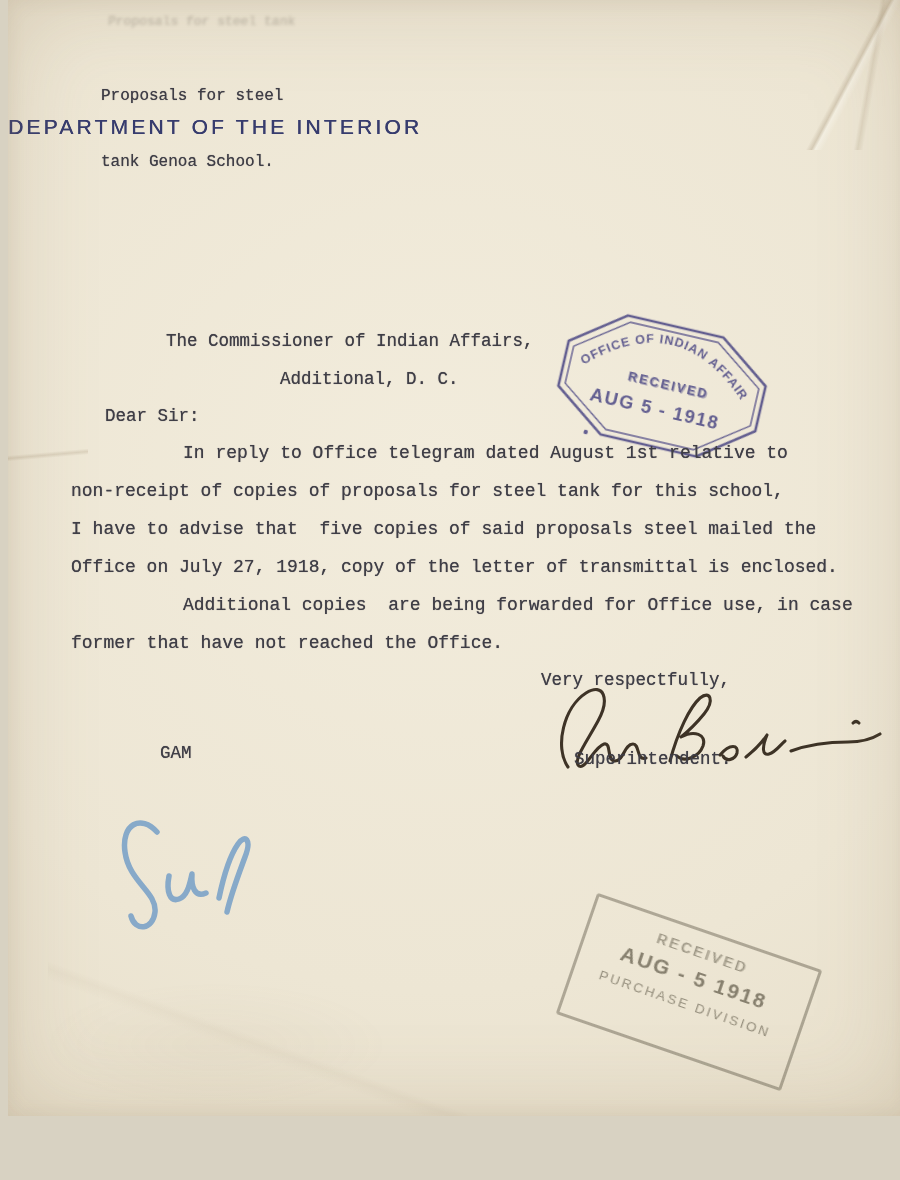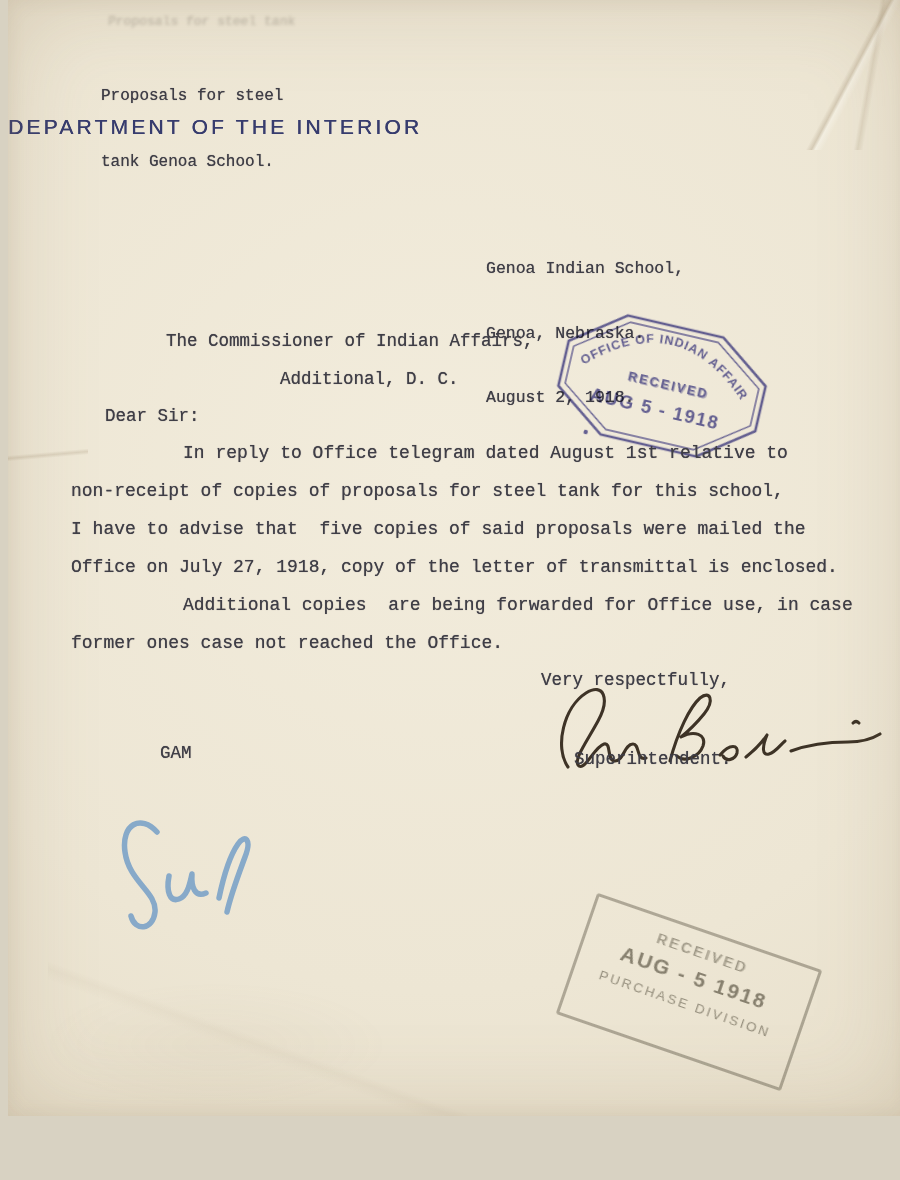--- a/index.html
+++ b/index.html
@@ -92,25 +92,20 @@
 
   <div class="ghost typed">Proposals for steel tank</div>
 
   <div class="note typed">
     <div>Proposals for steel</div>
     <div>tank Genoa School.</div>
   </div>
 
   <div class="lh1">DEPARTMENT OF THE INTERIOR</div>
 
-  <div class="dateline typed">
-    <div>Genoa Indian School,</div>
-    <div>Genoa, Nebraska.</div>
-    <div>August 2, 1918.</div>
-  </div>
 
   <div class="addr1 typed">The Commissioner of Indian Affairs,</div>
   <div class="addr2 typed">Additional, D. C.</div>
   <div class="salutation typed">Dear Sir:</div>
 
   <svg class="stamp-oia" viewBox="0 0 212 132" xmlns="http://www.w3.org/2000/svg">
     <g stroke="#54529e" fill="none" stroke-width="2.6">
       <path d="M 57,5 L 155,5 L 207,43 L 207,89 L 155,127 L 57,127 L 5,89 L 5,43 Z"></path>
       <path stroke-width="1.4" d="M 61,11 L 151,11 L 201,47 L 201,85 L 151,121 L 61,121 L 11,85 L 11,47 Z"></path>
     </g>
@@ -120,24 +115,24 @@
     <text font-family="Liberation Sans, sans-serif" font-size="12.5" font-weight="bold" fill="#54529e" letter-spacing="1">
       <textPath href="#arcOIA" startOffset="4">OFFICE OF INDIAN AFFAIRS</textPath>
     </text>
     <text x="112" y="68" text-anchor="middle" font-family="Liberation Sans, sans-serif" font-size="13" font-weight="bold" letter-spacing="2" fill="#54529e" style="text-shadow:1.2px .5px 0 rgba(84,82,158,.5)">RECEIVED</text>
     <text x="104" y="96" text-anchor="middle" font-family="Liberation Sans, sans-serif" font-size="18.5" font-weight="bold" letter-spacing="1.5" fill="#54529e">AUG 5 - 1918</text>
     <circle cx="42" cy="128" r="2.2" fill="#54529e"></circle>
   </svg>
 
   <div class="bodyline typed indent" style="top:443px">In reply to Office telegram dated August 1st relative to</div>
   <div class="bodyline typed" style="top:481px">non-receipt of copies of proposals for steel tank for this school,</div>
-  <div class="bodyline typed" style="top:519px">I have to advise that  five copies of said proposals were mailed the</div>
+  <div class="bodyline typed" style="top:519px">I have to advise that  five copies of said proposals steel mailed the</div>
   <div class="bodyline typed" style="top:557px">Office on July 27, 1918, copy of the letter of transmittal is enclosed.</div>
   <div class="bodyline typed indent" style="top:595px">Additional copies  are being forwarded for Office use, in case</div>
-  <div class="bodyline typed" style="top:633px">former ones case not reached the Office.</div>
+  <div class="bodyline typed" style="top:633px">former that have not reached the Office.</div>
 
   <div class="closing typed">Very respectfully,</div>
 
   <svg class="sig" viewBox="0 0 340 92" xmlns="http://www.w3.org/2000/svg">
     <g fill="none" stroke="#2f2418" stroke-width="3.1" stroke-linecap="round" stroke-linejoin="round" opacity=".92">
       <path d="M 20,84 C 6,64 16,24 38,10 C 56,-1 62,16 50,38 C 38,60 26,76 30,82 C 36,90 46,64 56,61 C 64,59 58,78 67,78 C 76,78 76,61 85,61 C 92,61 88,78 98,75"></path>
       <path d="M 122,78 C 130,48 142,24 152,15 C 162,7 167,17 156,31 C 147,42 138,50 133,54 C 146,47 159,51 155,63 C 151,74 136,80 129,73"></path>
       <path d="M 172,72 C 182,60 191,62 189,70 C 187,77 178,79 175,73"></path>
       <path d="M 198,74 C 208,66 215,58 219,52 C 214,64 214,73 221,71 C 228,69 232,62 237,58"></path>
       <path d="M 243,68 C 262,61 285,59 300,59 C 313,59 324,56 332,51"></path>

